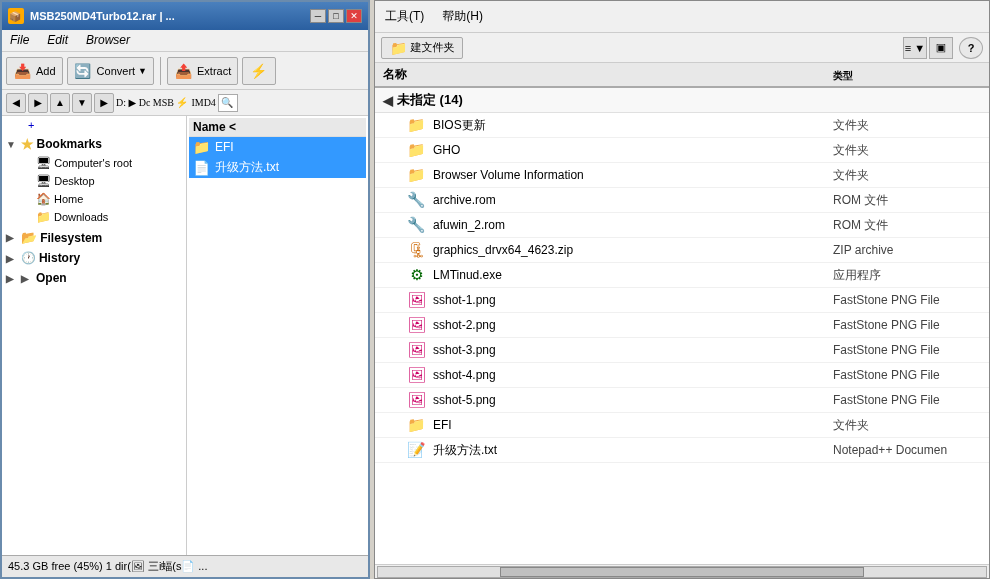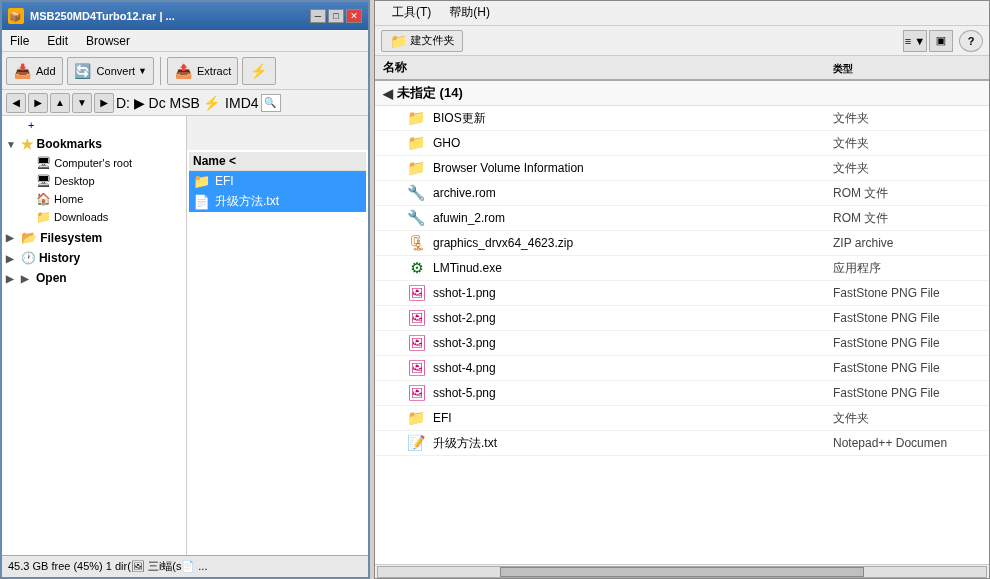--- a/index.html
+++ b/index.html
@@ -52,21 +52,22 @@
     .title-btn.close { background: #e04040; color: white; }
 
     
     .menu-bar {
       background: #f0f0f0;
       border-bottom: 1px solid #ccc;
       padding: 2px 4px;
       display: flex;
       gap: 10px;
       height: 22px;
-      align-items: flex-end;
+      align-items: flex-start;
+      font-style: italic;
     }
     .menu-item {
       font-size: 12px;
       padding: 1px 4px;
       cursor: pointer;
       color: #000;
     }
 
     
     .menu-bar2 {
@@ -124,22 +125,23 @@
       border: 1px solid #aaa;
       border-radius: 2px;
       cursor: pointer;
       display: flex; align-items: center; justify-content: center;
       font-size: 10px;
     }
     .addr-path {
       display: flex;
       align-items: center;
       gap: 2px;
-      font-size: 14px;
+      font-size: 10px;
       color: #000;
+      font-family: Liberation Serif, serif;
     }
     .addr-search {
       width: 20px; height: 18px;
       background: #fff;
       border: 1px solid #aaa;
       display: flex; align-items: center; justify-content: center;
       font-size: 10px;
     }
 
     
@@ -187,21 +189,20 @@
     }
     .tree-item-icon { font-size: 12px; }
     .tree-subsection { margin-left: 12px; }
 
     
     .file-panel {
       flex: 1;
       background: #fff;
       overflow-y: auto;
       padding: 2px;
-      margin-top: 34px;
     }
     .file-header {
       display: flex;
       align-items: center;
       padding: 2px 4px;
       border-bottom: 1px solid #ddd;
       background: #e8e8e8;
     }
     .col-name { flex: 1; font-size: 12px; font-weight: bold; }
     .file-item {
@@ -234,24 +235,25 @@
       height: 579px;
       background: #f0f0f0;
       border: 1px solid #888;
       display: flex;
       flex-direction: column;
     }
 
     .fm-menu-bar {
       background: #f0f0f0;
       border-bottom: 1px solid #ccc;
-      padding: 2px 13px;
+      padding: 2px 6px;
       display: flex;
       gap: 10px;
-      height: 25px;
+      height: 32px;
+      align-items: center;
     }
     .fm-menu-item {
       font-size: 12px;
       cursor: pointer;
       color: #000;
       padding: 1px 4px;
     }
 
     .fm-action-bar {
       background: #f0f0f0;

